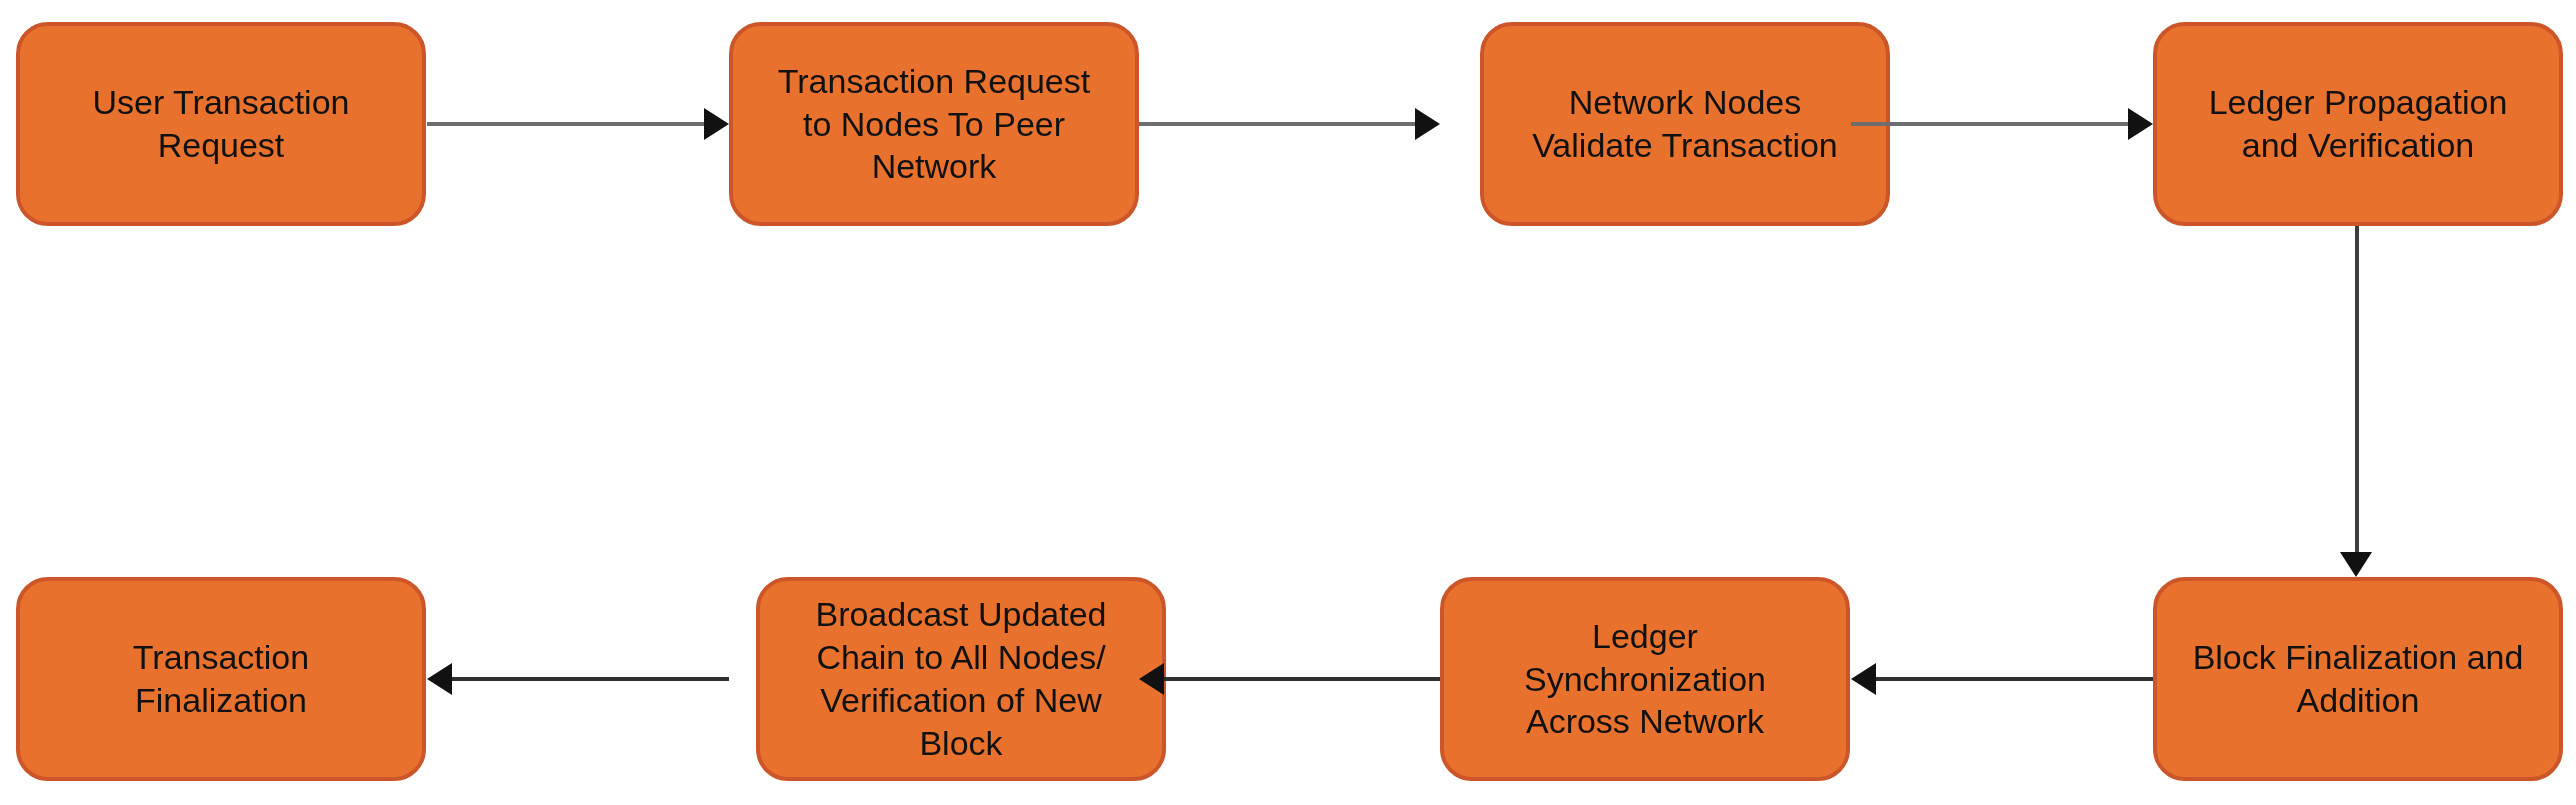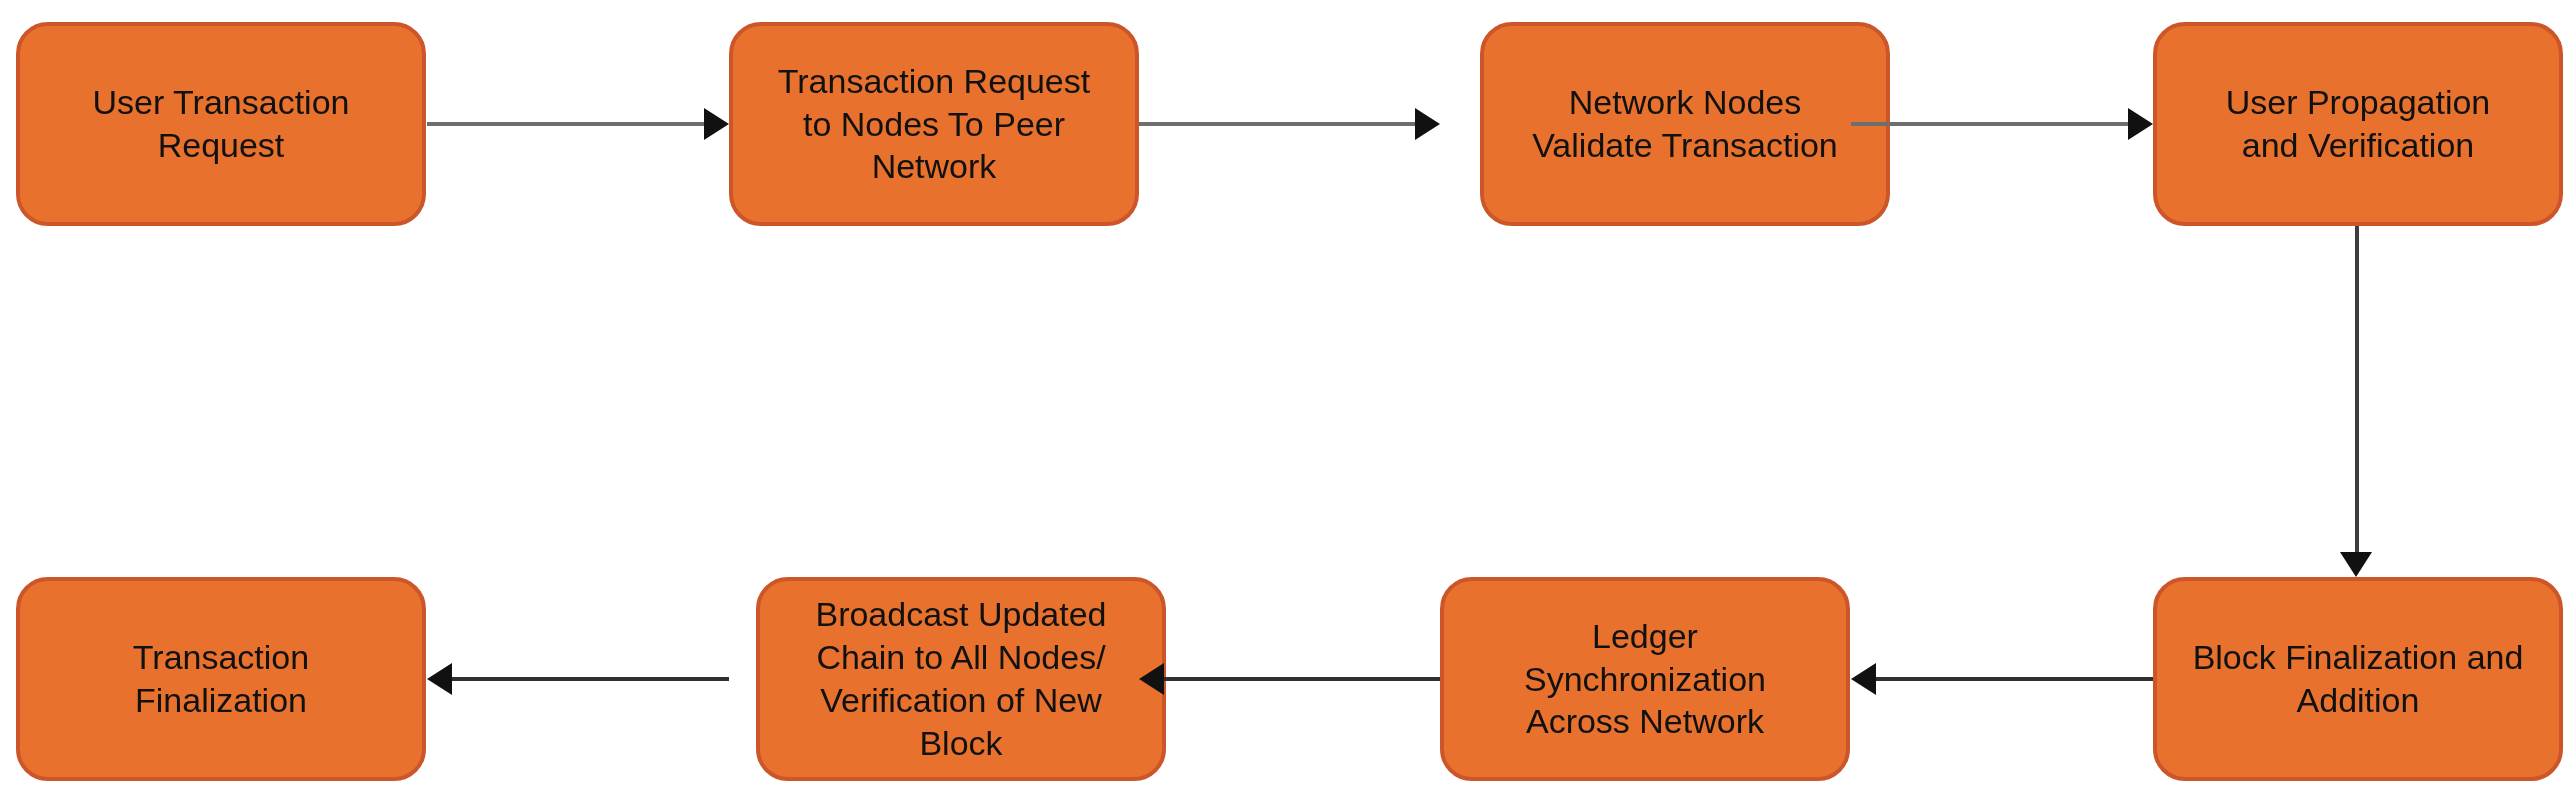--- a/index.html
+++ b/index.html
@@ -85,21 +85,21 @@
   <div class="node n2">
     <span class="node-label">Transaction Request
 to Nodes To Peer
 Network</span>
   </div>
   <div class="node n3">
     <span class="node-label">Network Nodes
 Validate Transaction</span>
   </div>
   <div class="node n4">
-    <span class="node-label">User Propagation
+    <span class="node-label">Ledger Propagation
 and Verification</span>
   </div>
 
   <div class="node n5">
     <span class="node-label">Block Finalization and
 Addition</span>
   </div>
   <div class="node n6">
     <span class="node-label">Ledger
 Synchronization

